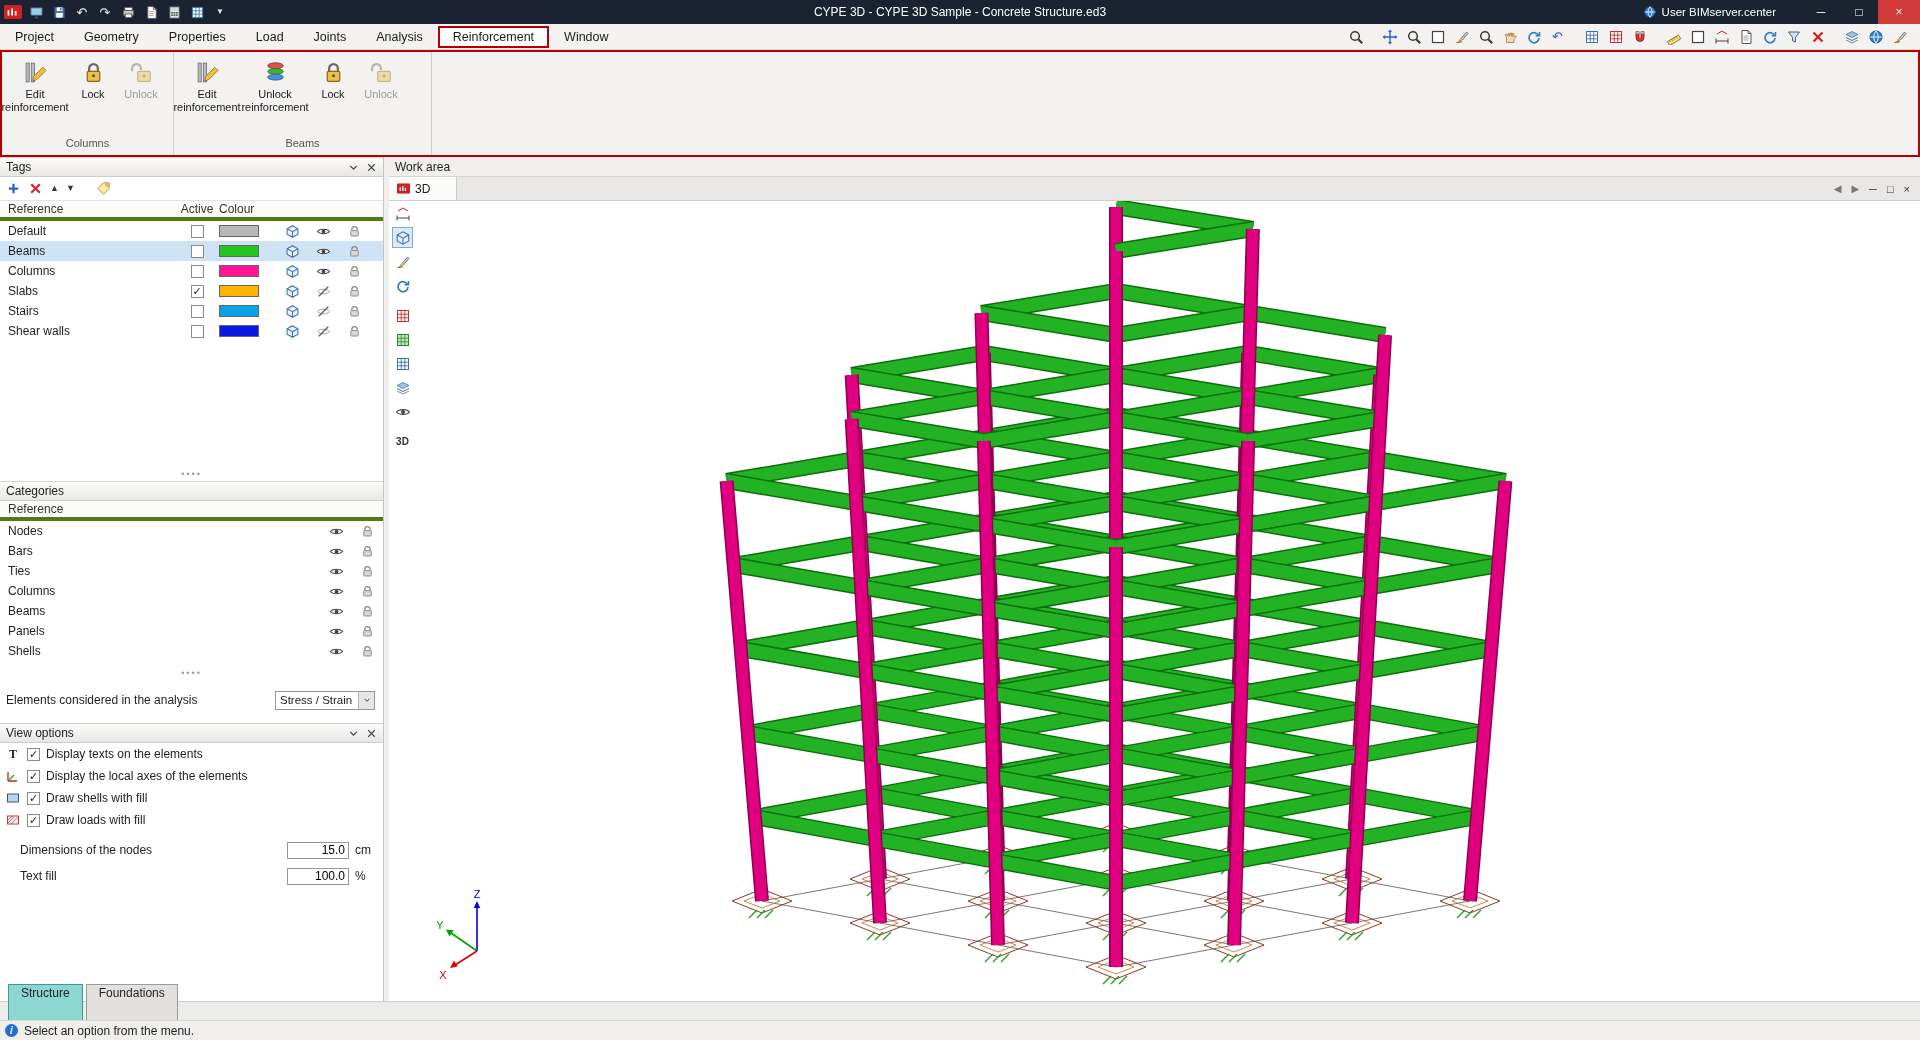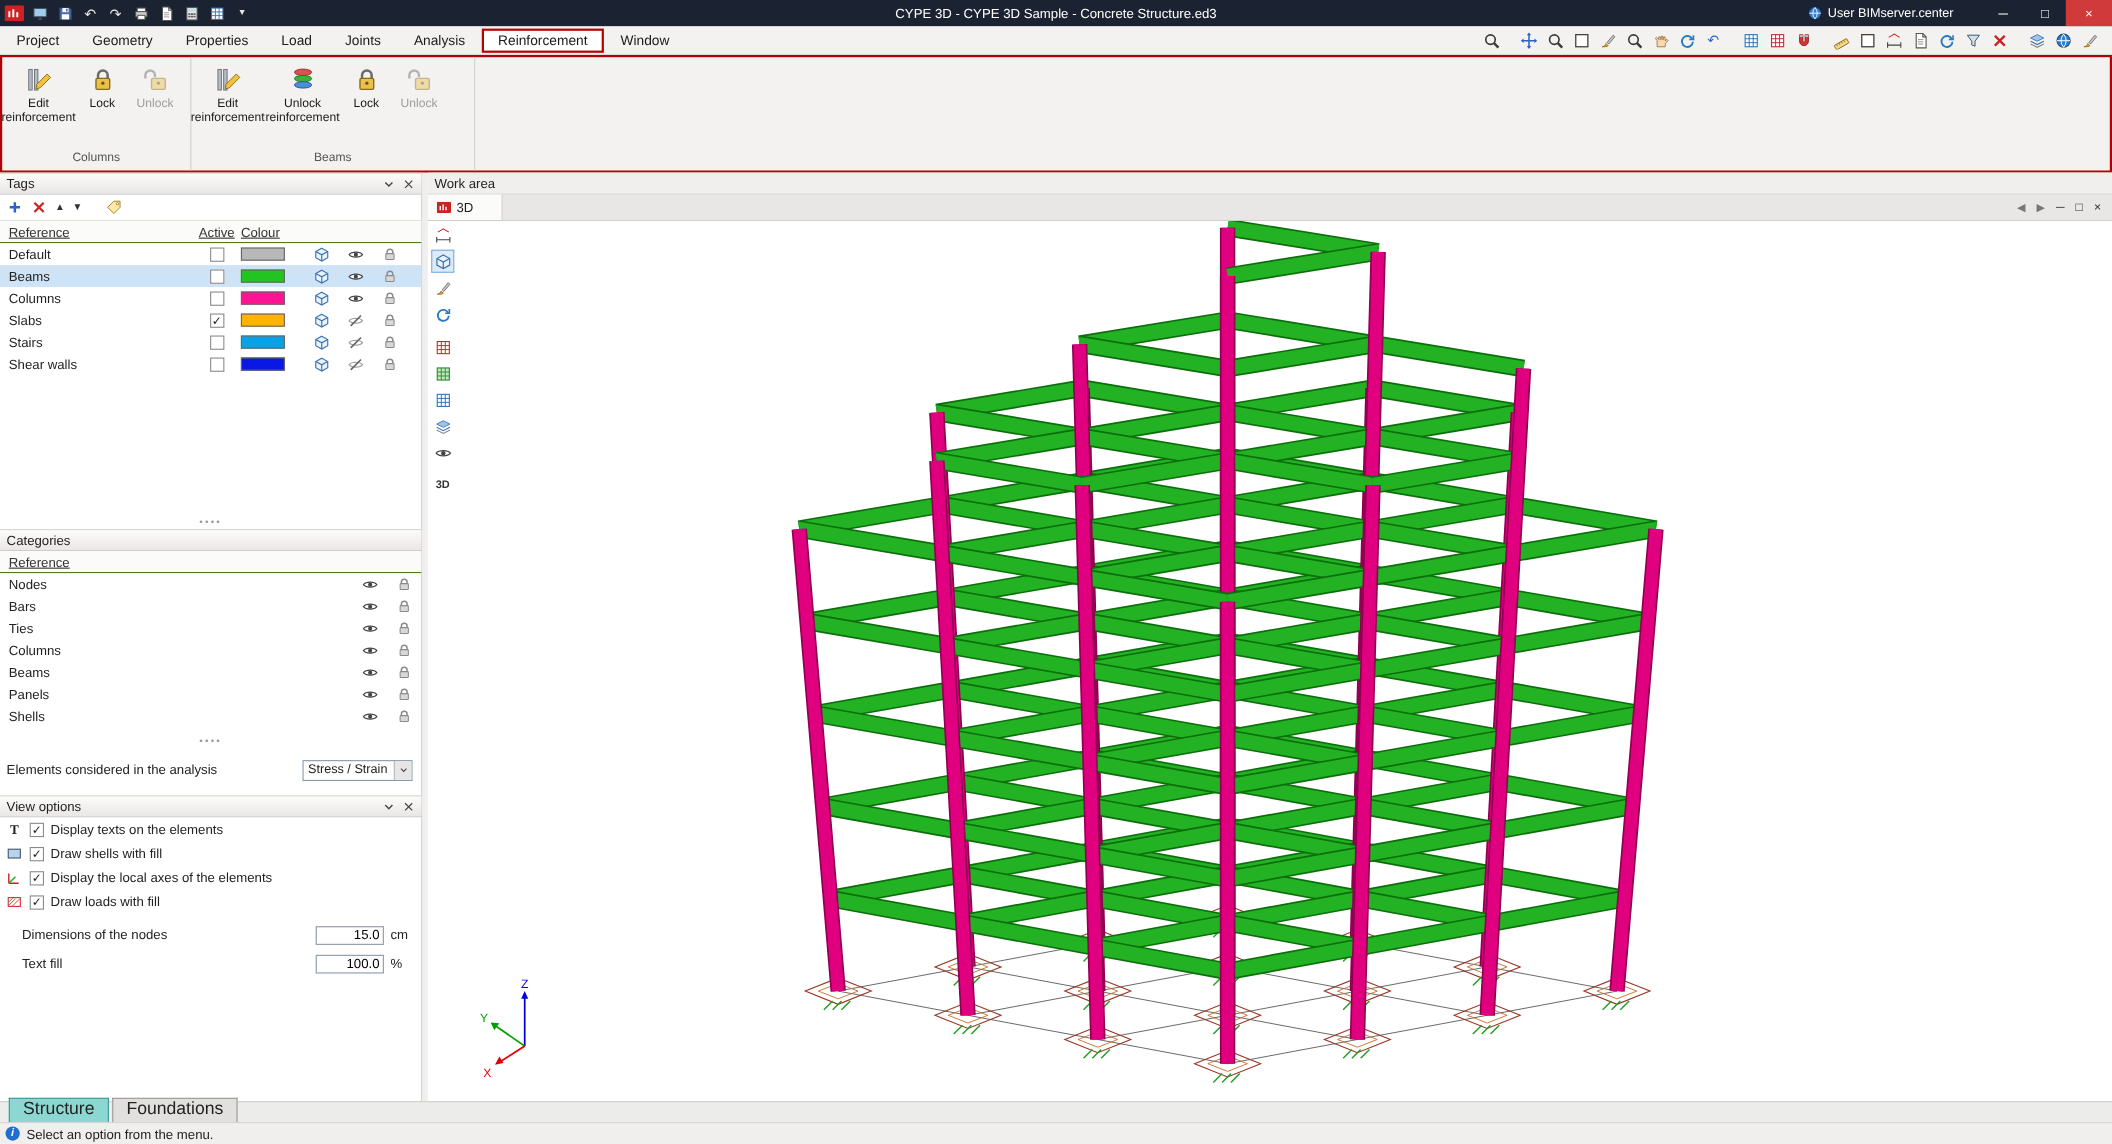--- a/index.html
+++ b/index.html
@@ -50,21 +50,21 @@
   .workarea { flex:1; display:flex; flex-direction:column; background:#fff; }
 
   
   .ph { display:flex; align-items:center; height:20px; background:linear-gradient(#fcfcfb,#e9e7e5);
         border-top:1px solid #d6d4d2; border-bottom:1px solid #cfcdcb; padding:0 5px 0 6px; font-size:12px; }
   .ph .sp { flex:1; }
   .ph svg { width:13px; height:13px; margin-left:5px; }
   .tagbar { height:24px; display:flex; align-items:center; gap:7px; padding-left:6px; border-bottom:1px solid #e4e2e0; }
   .tagbar svg { width:15px; height:15px; }
   .tri { font-size:9px; color:#333; line-height:1; }
-  .thead { height:20px; display:flex; align-items:center; font-size:12px; color:#333; border-bottom:1px solid #4d7c0f; background:#fbfbfa;text-decoration:underline; }
+  .thead { height:20px; display:flex; align-items:center; font-size:12px; color:#333; border-bottom:4px solid #4d7c0f; background:#fbfbfa; }
   .trow { height:20px; display:flex; align-items:center; font-size:12px; }
   .trow.selected { background:#cfe3f6; }
   .c-ref { width:175px; padding-left:8px; overflow:hidden; white-space:nowrap; }
   .c-active { width:44px; display:flex; justify-content:center; }
   .c-colour { width:58px; display:flex; align-items:center; }
   .c-i { width:31px; display:flex; justify-content:center; }
   .c-i svg { width:15px; height:15px; }
   .swatch { width:40px; height:12px; border:1px solid #666; display:inline-block; }
   .cb { width:13px; height:13px; background:#fff; border:1px solid #8a8a8a; display:inline-flex;
         align-items:center; justify-content:center; font-size:11px; color:#1a1a1a; }
@@ -107,21 +107,21 @@
   .vtool svg { width:16px; height:16px; }
   .vtool.selected { border:1px solid #7aadde; background:#dcebf8; }
   .vtool.gap { margin-top:6px; }
   .v3dtxt { font-size:10px; font-weight:bold; color:#333; }
   .struct-svg { position:absolute; left:27px; top:0; width:1504px; height:800px; }
   .axes-triad { position:absolute; left:42px; top:688px; width:80px; height:92px; }
 
   
   .footer-tabs { position:absolute; left:0; bottom:20px; width:1920px; height:19px; background:#ececea;
                  border-top:1px solid #d0cecc; display:flex; align-items:flex-end; padding-left:8px; gap:3px; }
-  .ftab { padding:1px 12px 2px; font-size:16px; border:1px solid #9a9a98; border-bottom:none; background:#e2e0de; }
+  .ftab { padding:1px 12px 20px; font-size:12px; border:1px solid #9a9a98; border-bottom:none; background:#e2e0de; }
   .ftab.active { border-color:#3b9c94; }
   .statusbar { position:absolute; left:0; bottom:0; width:1920px; height:20px; background:#f0efee;
                border-top:1px solid #d8d6d4; display:flex; align-items:center; gap:6px; padding-left:5px; font-size:12px; }
   .info-ic { width:13px; height:13px; border-radius:50%; background:#1f6fd0; color:#fff; font-size:10px;
              font-style:italic; font-weight:bold; display:inline-flex; align-items:center; justify-content:center; }
   .ic10 { width:10px; height:10px; }
 </style>
 </head>
 <body>
 
@@ -842,31 +842,31 @@
         </svg>
     </div>
 
     <div class="vrow">
       <span class="vic" style="width:16px;text-align:center;font-weight:bold;font-family:'Liberation Serif',serif">T</span>
       <span class="cb checked"></span>
       <span>Display texts on the elements</span>
     </div>
     <div class="vrow">
       <svg class="vic">
+          <use href="#i-axes"></use>
+        </svg>
+      <span class="cb checked"></span>
+      <span>Display the local axes of the elements</span>
+    </div>
+    <div class="vrow">
+      <svg class="vic">
           <use href="#i-fillsq"></use>
         </svg>
       <span class="cb checked"></span>
       <span>Draw shells with fill</span>
-    </div>
-    <div class="vrow">
-      <svg class="vic">
-          <use href="#i-axes"></use>
-        </svg>
-      <span class="cb checked"></span>
-      <span>Display the local axes of the elements</span>
     </div>
     <div class="vrow">
       <svg class="vic">
           <use href="#i-loadsq"></use>
         </svg>
       <span class="cb checked"></span>
       <span>Draw loads with fill</span>
     </div>
 
     <div class="frow" style="margin-top:6px">

